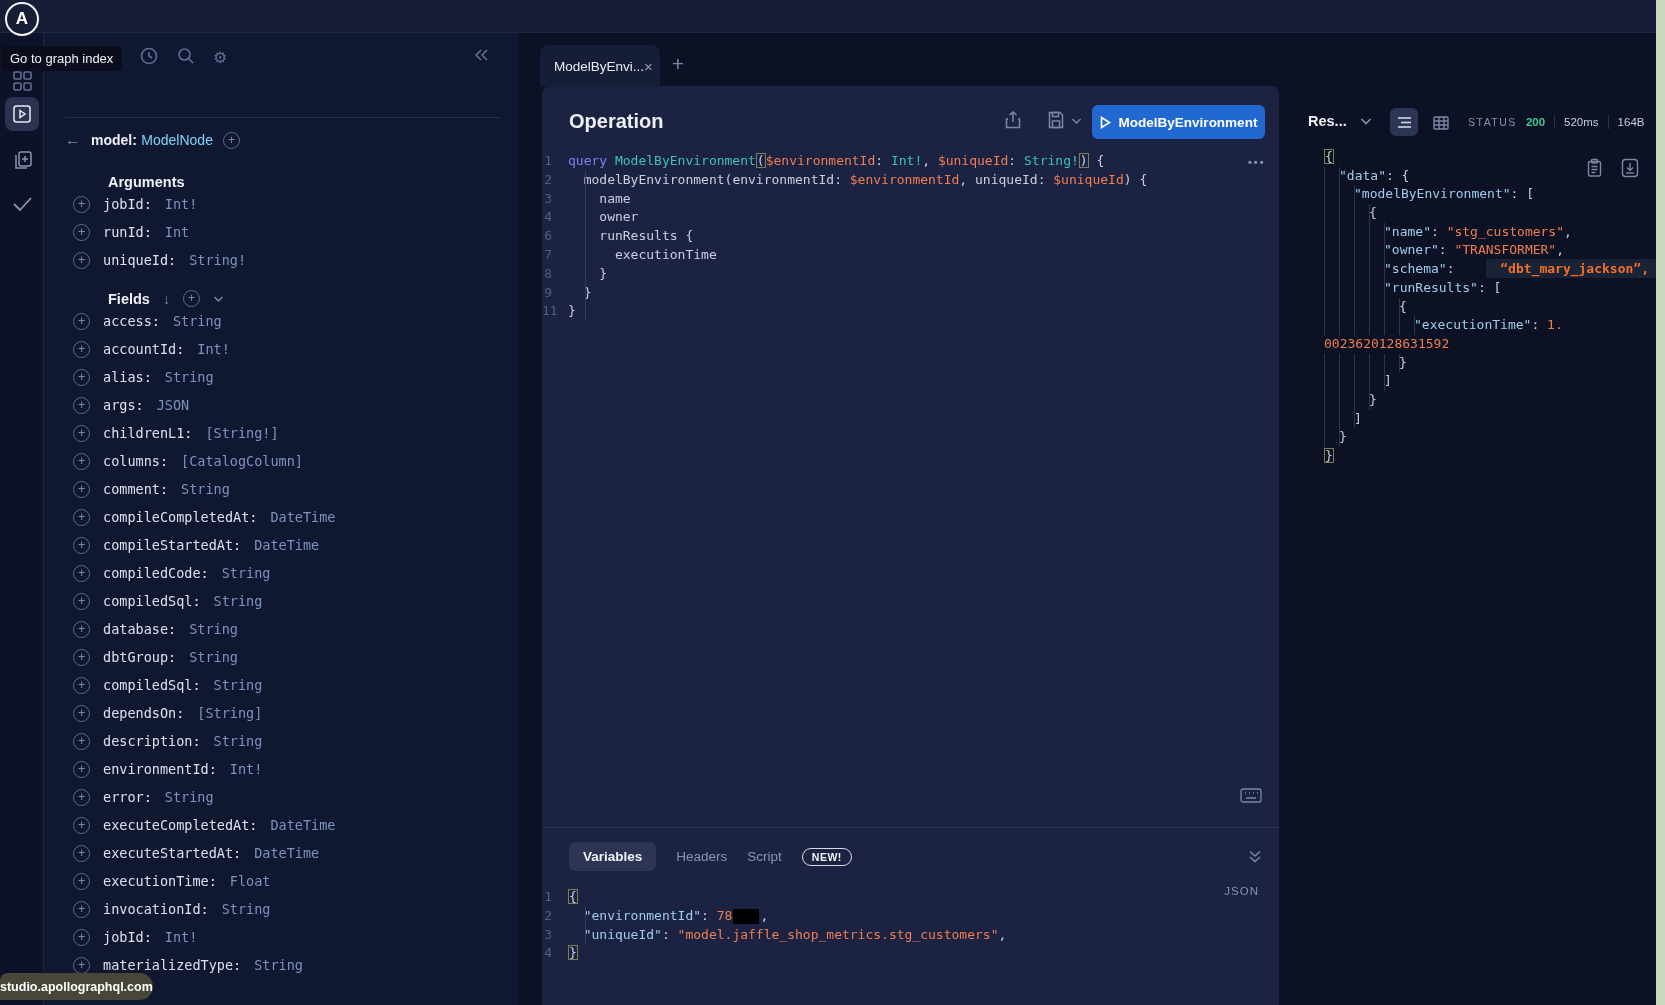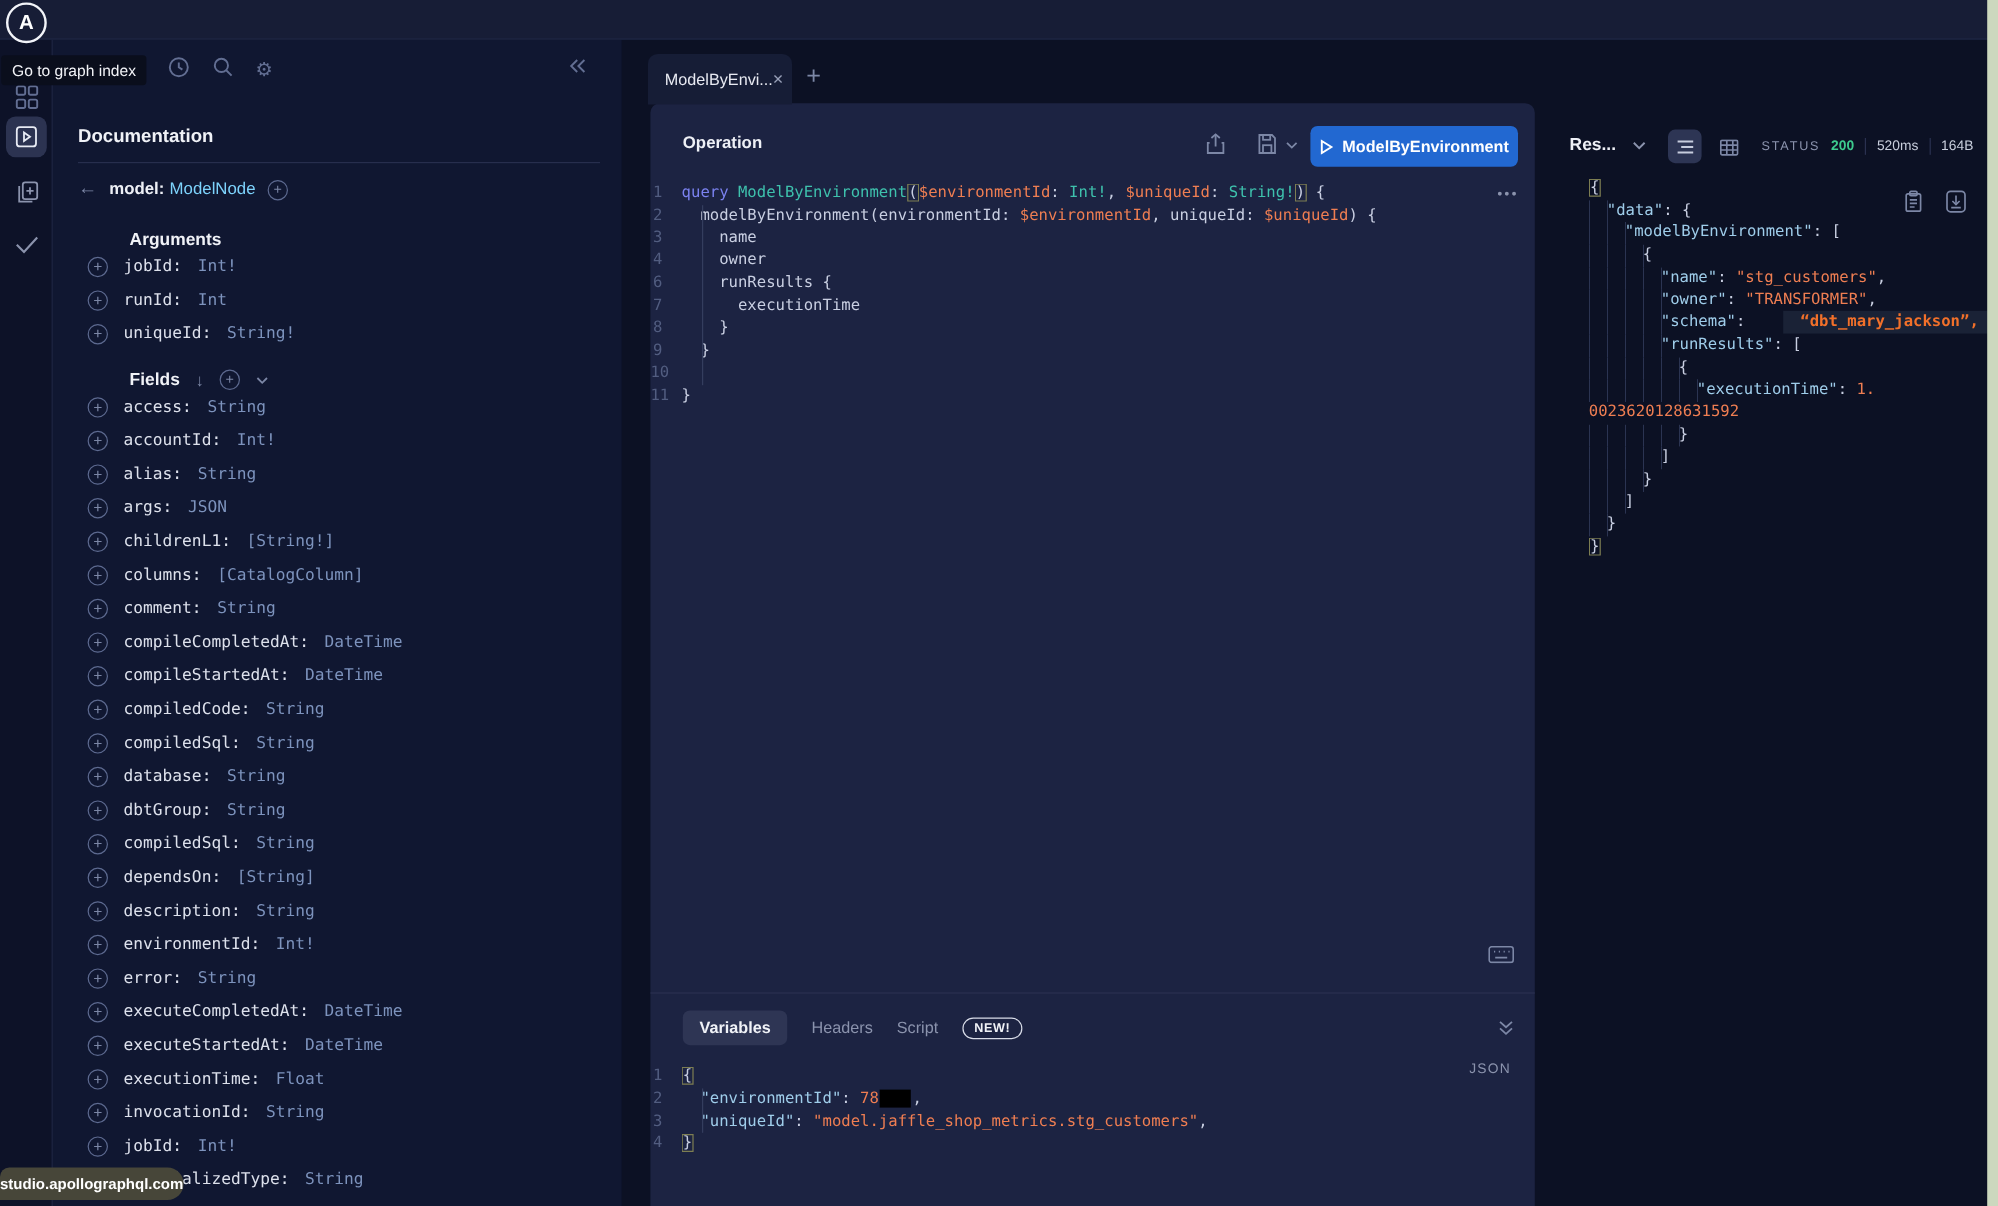--- a/index.html
+++ b/index.html
@@ -47,21 +47,21 @@
   .sort-arrow { color:#7c87a6; font-size:14px; font-weight:normal; }
   .mini-chev { color:#7c87a6; }
 
   
   .tab { position:absolute; left:540px; top:45px; width:120px; height:42px; background:#161d36; border-radius:8px 8px 0 0; display:flex; align-items:center; justify-content:space-between; padding:0 10px 0 14px; color:#e8eaf2; font-size:13.5px; z-index:5; }
   .tab-close { color:#98a0b8; font-size:15px; }
   .plus-btn { position:absolute; left:666px; top:52px; width:24px; height:24px; color:#7c87a6; font-size:21px; display:flex; align-items:center; justify-content:center; }
 
   
   .op-panel { position:absolute; left:542px; top:86px; width:737px; height:919px; background:#1c2342; border-radius:8px 8px 0 0; }
-  .op-title { position:absolute; left:27px; top:24px; color:#eef0f6; font-size:14px; font-weight:bold; }
+  .op-title { position:absolute; left:27px; top:24px; color:#eef0f6; font-size:20px; font-weight:bold; }
   .op-icon { position:absolute; color:#7c87a6; }
   .run-btn { position:absolute; left:550px; top:19px; width:173px; height:34px; background:#2268d1; border-radius:6px; display:flex; align-items:center; justify-content:center; gap:8px; color:#fff; font-weight:bold; font-size:13.5px; }
   .dots-menu { position:absolute; left:706px; top:70px; color:#8b93ad; font-size:11px; letter-spacing:2px; font-weight:bold; }
 
   .code-block { position:absolute; left:0; top:66px; right:0; font-family:"DejaVu Sans Mono", monospace; font-size:13px; }
   .cl { white-space:pre; height:18.8px; line-height:18.8px; }
   .ln { display:inline-block; width:26px; text-align:right; padding-right:16px; color:#525d80; }
   .tk-kw  { color:#7b82f0; }
   .tk-op  { color:#3ec1ad; }
   .tk-typ { color:#3ec1ad; }
@@ -183,21 +183,20 @@
     </div>
     <div class="doc-tool" style="left:169px; top:15px; font-size:16px;">⚙</div>
     <div class="doc-tool" style="left:428px;">
       <svg width="18" height="18" viewBox="0 0 18 18" fill="none" stroke="#626e92" stroke-width="1.6">
         <path d="M9 4 L4 9 L9 14"></path>
           <path d="M15 4 L10 9 L15 14"></path>
       </svg>
     </div>
 
     <div class="doc-content">
-      <div class="doc-title">Documentation</div>
       <hr class="doc-hr">
       <div class="model-row">
         <span class="back-arrow">←</span>
         <span>
           <span class="model-label">model:</span>
           <span class="model-type">ModelNode</span>
         </span>
         <span class="cplus">+</span>
       </div>
       <div class="sec-title">Arguments</div>
@@ -390,21 +389,20 @@
 
     <div class="code-block" id="op-code">
         <div class="cl"><span class="ln">1</span><span class="tk-kw">query </span><span class="tk-op">ModelByEnvironment</span><span class="tk-bm">(</span><span class="tk-var">$environmentId</span><span class="tk-pn">: </span><span class="tk-typ">Int!</span><span class="tk-pn">, </span><span class="tk-var">$uniqueId</span><span class="tk-pn">: </span><span class="tk-typ">String!</span><span class="tk-bm">)</span><span class="tk-pn"> {</span></div>
         <div class="cl"><span class="ln">2</span><span class="tk-pn">  </span><span class="tk-fld">modelByEnvironment</span><span class="tk-pn">(</span><span class="tk-fld">environmentId</span><span class="tk-pn">: </span><span class="tk-var">$environmentId</span><span class="tk-pn">, </span><span class="tk-fld">uniqueId</span><span class="tk-pn">: </span><span class="tk-var">$uniqueId</span><span class="tk-pn">) {</span></div>
         <div class="cl"><span class="ln">3</span><span class="tk-pn">    </span><span class="tk-fld">name</span></div>
         <div class="cl"><span class="ln">4</span><span class="tk-pn">    </span><span class="tk-fld">owner</span></div>
         <div class="cl"><span class="ln">6</span><span class="tk-pn">    </span><span class="tk-fld">runResults</span><span class="tk-pn"> {</span></div>
         <div class="cl"><span class="ln">7</span><span class="tk-pn">      </span><span class="tk-fld">executionTime</span></div>
         <div class="cl"><span class="ln">8</span><span class="tk-pn">    }</span></div>
         <div class="cl"><span class="ln">9</span><span class="tk-pn">  }</span></div>
-        <div class="cl"><span class="ln">10</span></div>
         <div class="cl"><span class="ln">11</span><span class="tk-pn">}</span></div>
       </div>
     <div class="gutter-guide"></div>
 
     <div class="kb-icon">
       <svg width="22" height="15" viewBox="0 0 22 15" fill="none" stroke="#7c87a6" stroke-width="1.3">
         <rect x="1" y="1" width="20" height="13" rx="2"></rect>
           <path d="M5 5 L6 5 M9 5 L10 5 M13 5 L14 5 M17 5 L18 5 M6 10 L16 10"></path>
       </svg>
     </div>

